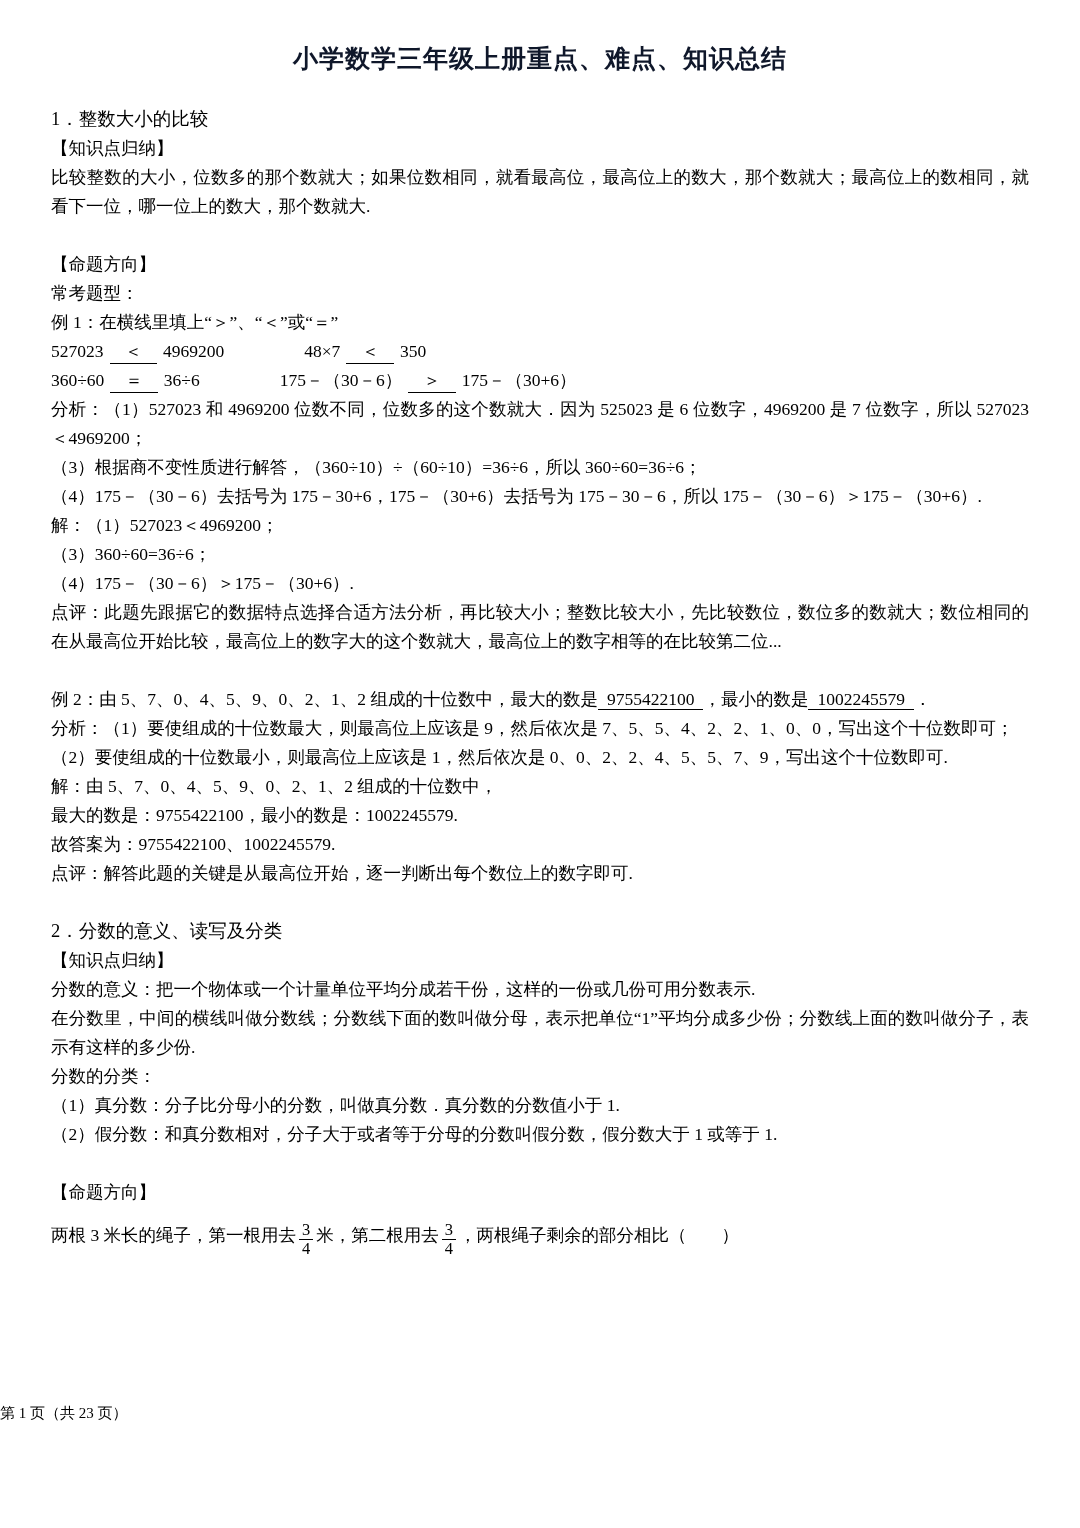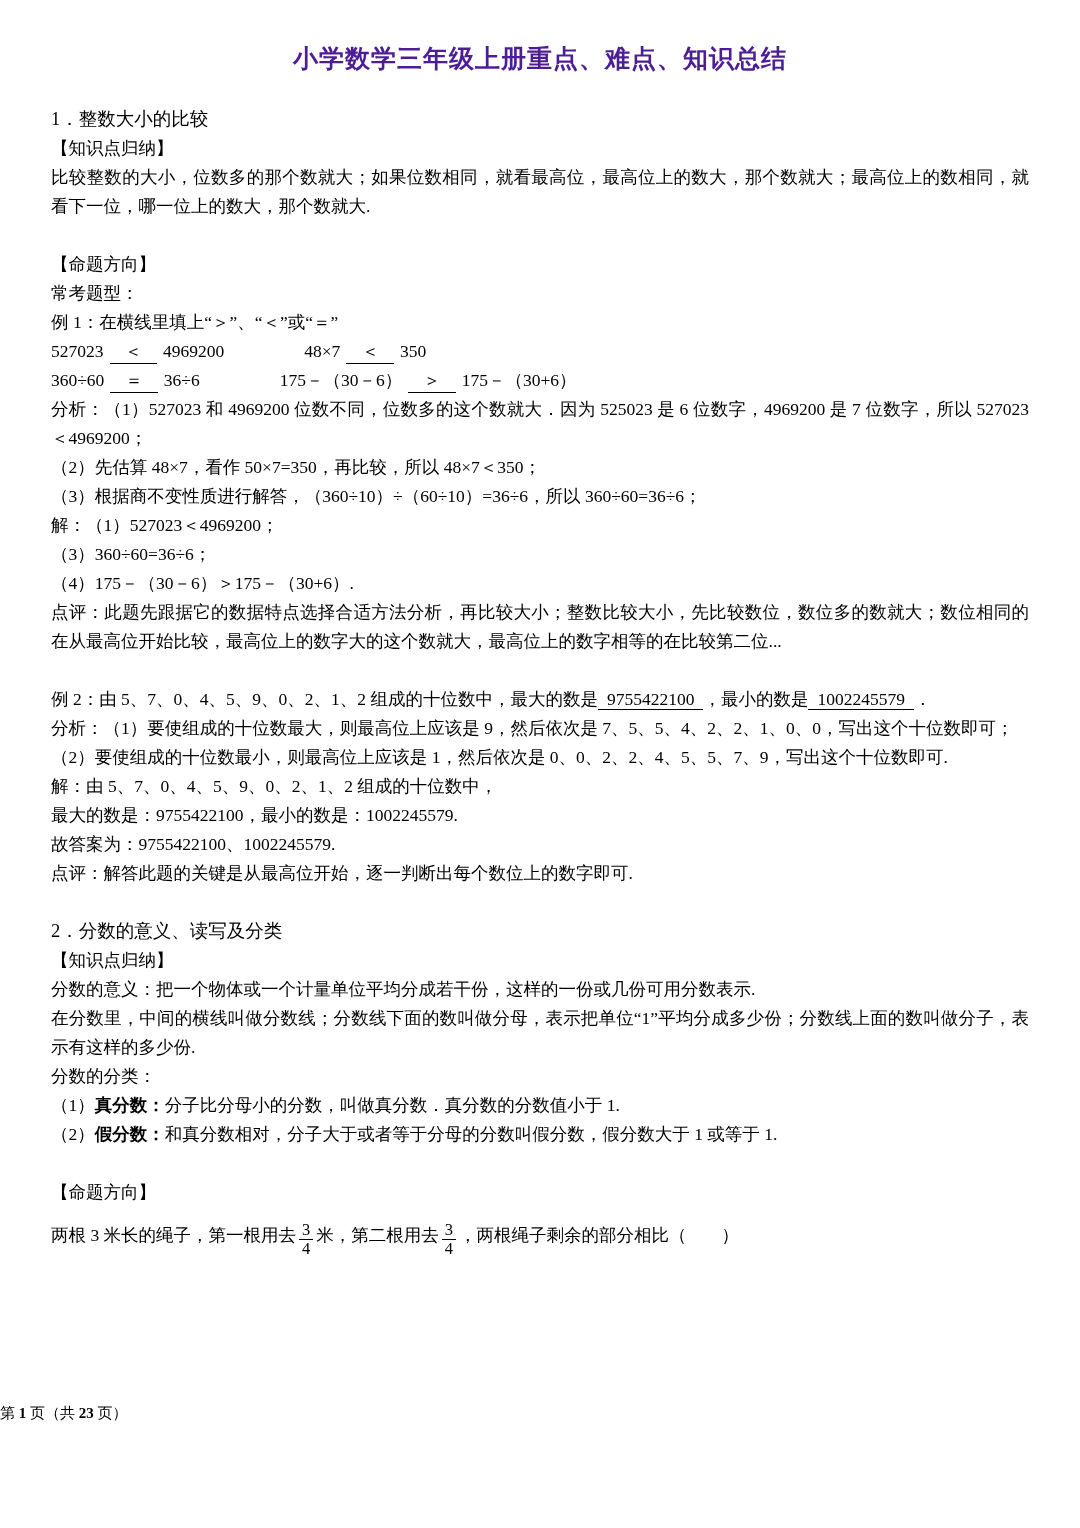--- a/index.html
+++ b/index.html
@@ -43,21 +43,21 @@
     border-bottom: 1.3px solid #000;
     padding: 0 15px;
     margin: 0 6px;
     line-height: 24px;
   }
   .gap-wide { display: inline-block; width: 80px; }
   .answer-underline {
     border-bottom: 1.3px solid #000;
     padding: 0 9px;
   }
-  .bold { font-weight: bold; }
+  .bold { font-weight: normal; }
   .frac {
     display: inline-block;
     vertical-align: -0.75em;
     text-align: center;
     line-height: 1.08;
     font-size: 16.5px;
     margin: 0 3px;
   }
   .frac .num { display: block; border-bottom: 1.5px solid #000; padding: 0 3px; }
   .frac .den { display: block; }
@@ -68,40 +68,40 @@
     text-align: left;
     font-size: 15px;
     line-height: 22px;
   }
 </style>
 </head>
 <body>
 
 <div class="page">
 
-  <h1 class="doc-title" style="color: #4c1d95;">小学数学三年级上册重点、难点、知识总结</h1>
+  <h1 class="doc-title" style="color: #0f172a;">小学数学三年级上册重点、难点、知识总结</h1>
 
   <section>
     <h2 class="heading">1．整数大小的比较</h2>
     <p>【知识点归纳】</p>
     <p>比较整数的大小，位数多的那个数就大；如果位数相同，就看最高位，最高位上的数大，那个数就大；最高位上的数相同，就看下一位，哪一位上的数大，那个数就大.</p>
 
     <div class="spacer"></div>
 
     <p>【命题方向】</p>
     <p>常考题型：</p>
     <p>例 1：在横线里填上“＞”、“＜”或“＝”</p>
 
     <p class="blank-row"><span>527023</span><span class="blank">＜</span><span>4969200</span><span class="gap-wide"></span><span>48×7</span><span class="blank">＜</span><span>350</span></p>
 
     <p class="blank-row"><span>360÷60</span><span class="blank">＝</span><span>36÷6</span><span class="gap-wide"></span><span>175－（30－6）</span><span class="blank">＞</span><span>175－（30+6）</span></p>
 
     <p>分析：（1）527023 和 4969200 位数不同，位数多的这个数就大．因为 525023 是 6 位数字，4969200 是 7 位数字，所以 527023＜4969200；</p>
-    <p>（2）先估算 48×7，看作 50×7=350，再比较，所以 48×7＜350；</p>
     <p>（3）根据商不变性质进行解答，（360÷10）÷（60÷10）=36÷6，所以 360÷60=36÷6；</p>
+    <p>（4）175－（30－6）去括号为 175－30+6，175－（30+6）去括号为 175－30－6，所以 175－（30－6）＞175－（30+6）.</p>
     <p>解：（1）527023＜4969200；</p>
     <p>（3）360÷60=36÷6；</p>
     <p>（4）175－（30－6）＞175－（30+6）.</p>
     <p>点评：此题先跟据它的数据特点选择合适方法分析，再比较大小；整数比较大小，先比较数位，数位多的数就大；数位相同的在从最高位开始比较，最高位上的数字大的这个数就大，最高位上的数字相等的在比较第二位...</p>
 
     <div class="spacer"></div>
 
     <p><span>例 2：由 5、7、0、4、5、9、0、2、1、2 组成的十位数中，最大的数是</span><span class="answer-underline">9755422100</span><span>，最小的数是</span><span class="answer-underline">1002245579</span><span>．</span></p>
 
     <p>分析：（1）要使组成的十位数最大，则最高位上应该是 9，然后依次是 7、5、5、4、2、2、1、0、0，写出这个十位数即可；</p>

